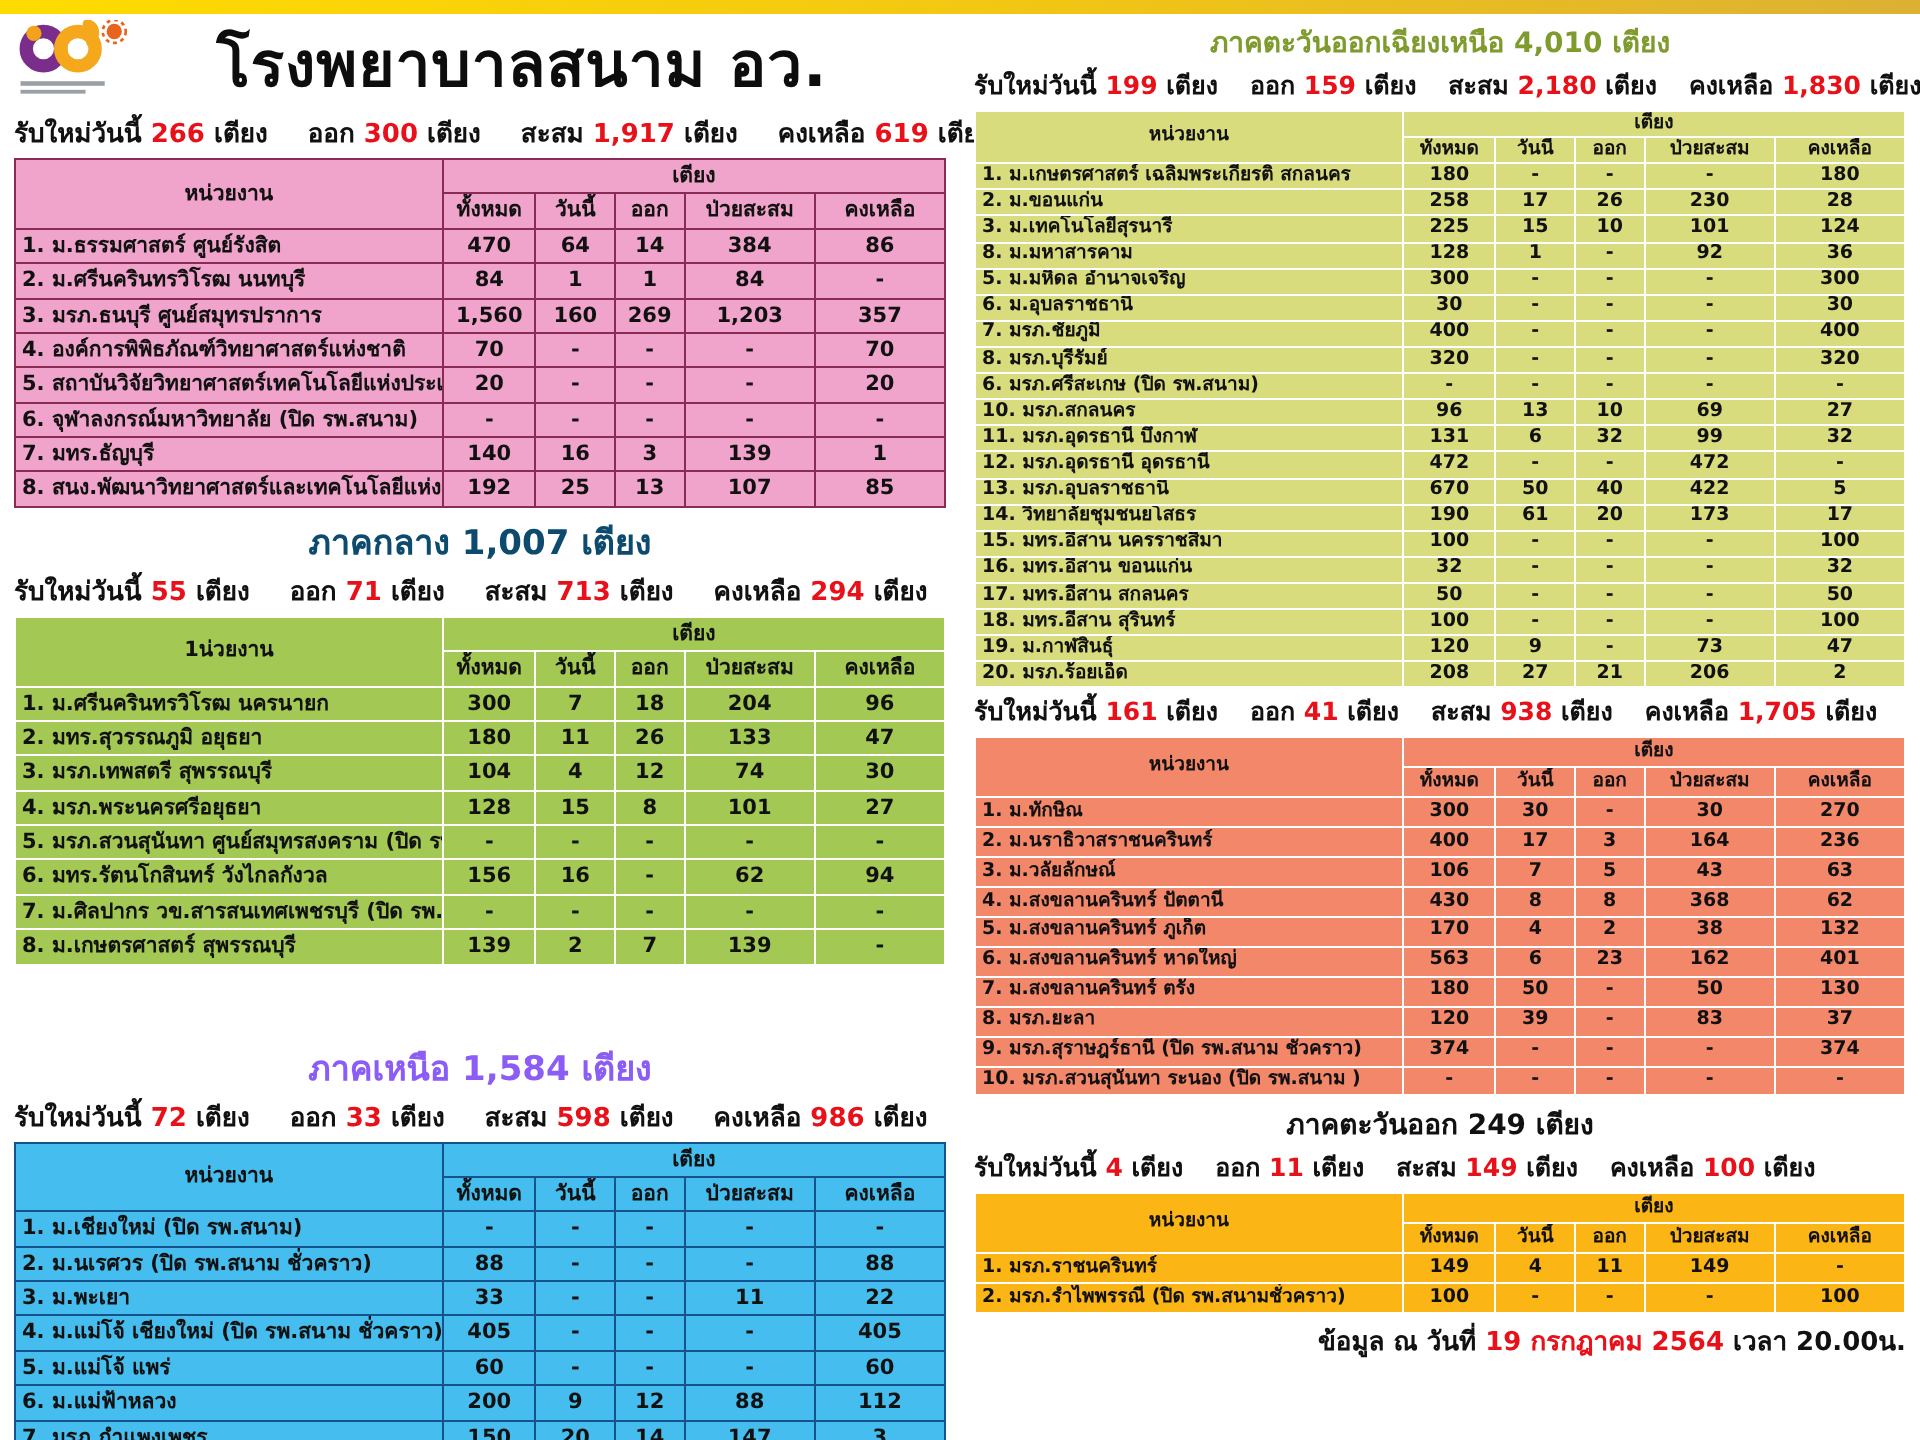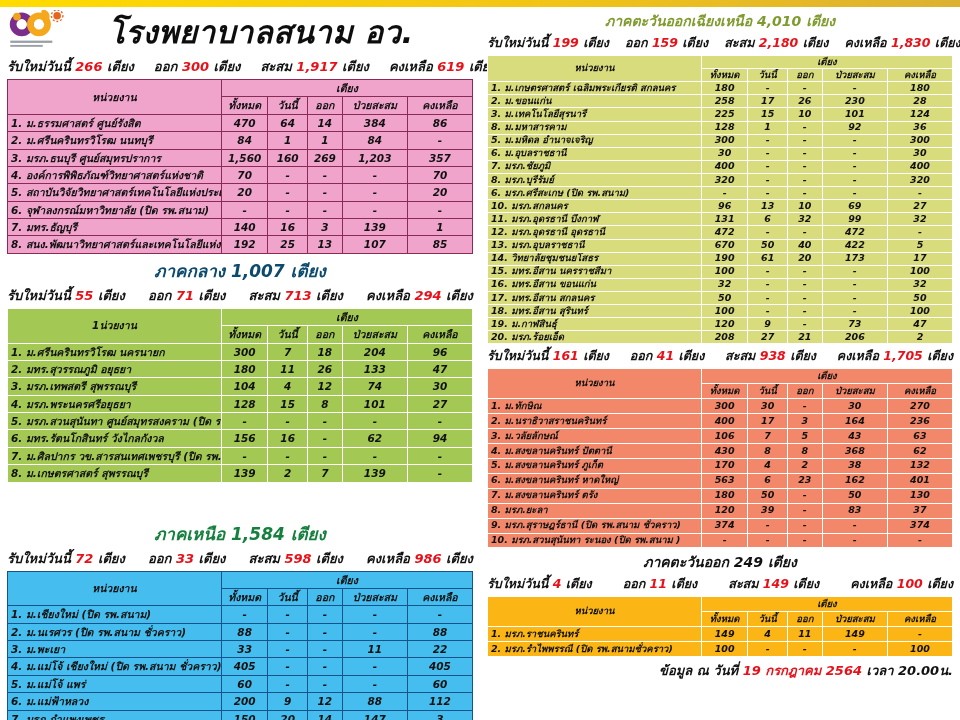--- a/index.html
+++ b/index.html
@@ -1,30 +1,30 @@
 <!DOCTYPE html>
 <html><head>
 <meta charset="utf-8">
 <style>
   html,body{margin:0;padding:0;background:#ffffff;}
   body{width:960px;height:720px;overflow:hidden;
        font-family:"DejaVu Sans","Liberation Sans",sans-serif;
        font-weight:700;color:#111;}
   .topbar{width:100%;height:7px;background:linear-gradient(90deg,#ffdc00 0%,#f2c515 55%,#dcb133 100%);}
   .page{display:flex;width:960px;height:713px;}
-  .col{width:480px;box-sizing:border-box;padding:1px 7px 0 7px;display:flex;flex-direction:column;font-style:italic;}
+  .col{width:480px;box-sizing:border-box;padding:1px 7px 0 7px;display:flex;flex-direction:column;}
   
   .brand{display:flex;align-items:center;height:47px;}
   .logo{width:62px;height:44px;flex:0 0 auto;}
   .main-title{flex:1;text-align:center;font-size:31px;font-weight:800;color:#0d0d0d;letter-spacing:0.5px;padding-right:20px;}
   
   .region{margin-bottom:1px;}
   .region-title{margin:2px 0 1px 0;text-align:center;font-size:17px;font-weight:800;}
   #col-right .region-title{font-size:14px;}
-  .stats{display:flex;justify-content:space-between;gap:20px;font-size:13px;margin:1px 0 2px 0;white-space:nowrap;}
+  .stats{display:flex;justify-content:flex-start;gap:20px;font-size:13px;margin:1px 0 2px 0;white-space:nowrap;}
   #col-right .stats{font-size:12.5px;gap:16px;}
   .stats .val{color:#e8111a;}
   .region-table{width:100%;border-collapse:collapse;table-layout:fixed;}
   .region-table th,.region-table td{border:1px solid var(--bd);background:var(--bg);
       font-weight:700;text-align:center;vertical-align:middle;overflow:hidden;white-space:nowrap;}
   #col-left .region-table{font-size:10.5px;line-height:1.18;}
   #col-left .region-table th,#col-left .region-table td{padding:2px 3px;}
   #col-right .region-table{font-size:9.5px;line-height:1.15;}
   #col-right .region-table th,#col-right .region-table td{padding:1.5px 3px;}
   .region.compact .region-table th,.region.compact .region-table td{padding:0.6px 3px !important;}
@@ -246,21 +246,21 @@
               <td class="num">2</td>
               <td class="num">7</td>
               <td class="num">139</td>
               <td class="num">-</td>
             </tr>
           </tbody>
     </table>
   </section>
 
   <section class="region" style="--bg: #45bdee; --bd: #14538c;">
-    <h2 class="region-title" style="color: #15803d; margin-top: 36px;">ภาคเหนือ  1,584 เตียง</h2>
+    <h2 class="region-title" style="color: #8b5cf6; margin-top: 36px;">ภาคเหนือ  1,584 เตียง</h2>
     <div class="stats">
           <span class="pair"><span class="lbl">รับใหม่วันนี้ </span><span class="val">72</span><span class="lbl"> เตียง</span></span>
           <span class="pair"><span class="lbl">ออก </span><span class="val">33</span><span class="lbl"> เตียง</span></span>
           <span class="pair"><span class="lbl">สะสม </span><span class="val">598</span><span class="lbl"> เตียง</span></span>
           <span class="pair"><span class="lbl">คงเหลือ </span><span class="val">986</span><span class="lbl"> เตียง</span></span>
         </div>
     <table class="region-table">
       <colgroup>
         <col style="width:46%">
             <col style="width:10%">

